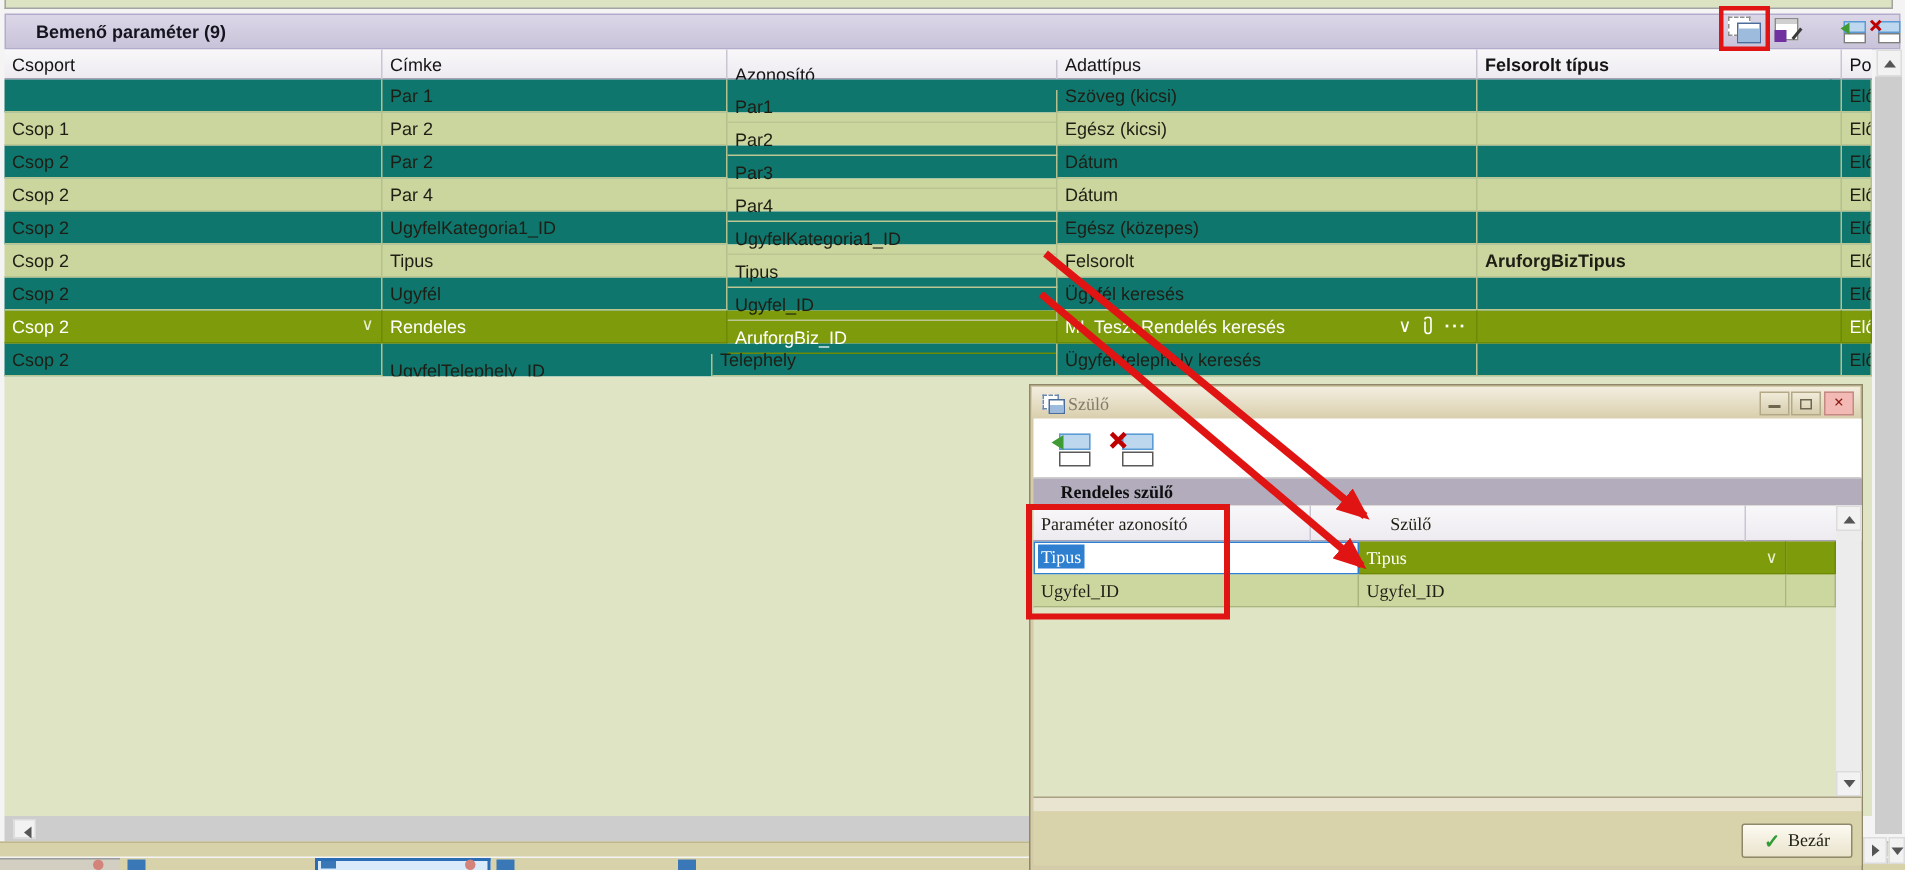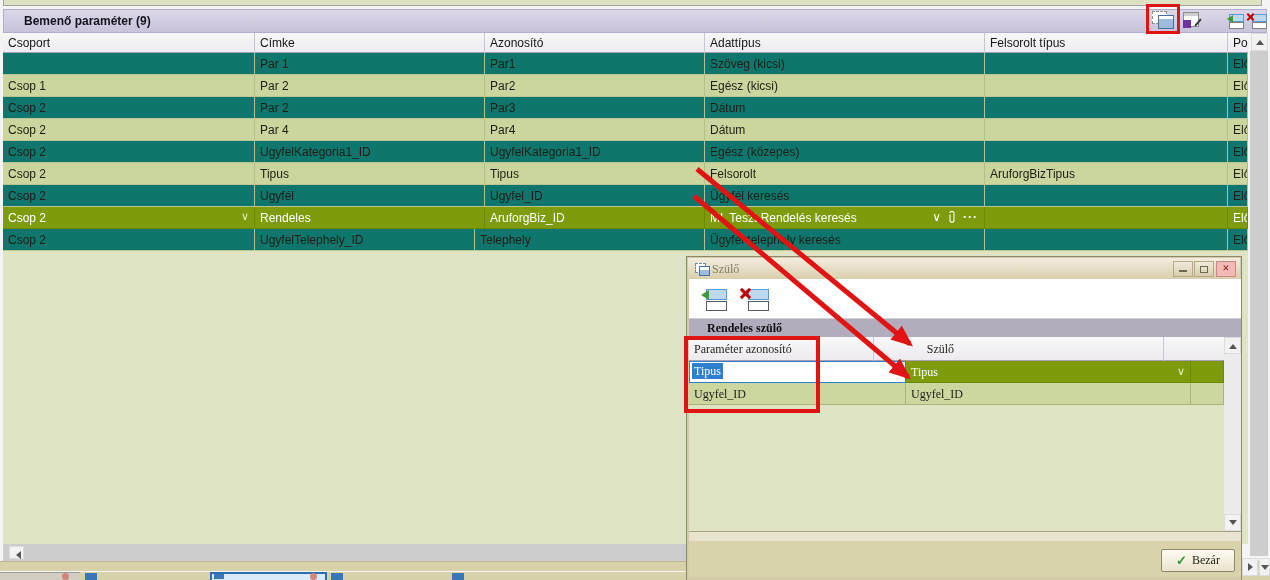--- a/index.html
+++ b/index.html
@@ -31,21 +31,21 @@
   .rowico-out{position:absolute;left:5px;top:9px;width:13px;height:5px;background:#fff;border:1px solid #7f7f7f;}
   .rowico-arrow{position:absolute;left:-1px;top:2px;width:0;height:0;border:4px solid transparent;border-right:6px solid #3f9c35;}
   .rowico-x1,.rowico-x2{position:absolute;left:-1px;top:3px;width:9px;height:2px;background:#c00000;}
   .rowico-x1{transform:rotate(45deg);} .rowico-x2{transform:rotate(-45deg);}
 
   
   .grid-header{position:absolute;left:3px;top:33px;width:1245px;height:20px;display:flex;
     background:linear-gradient(#f8f7f9,#edebf0);border-bottom:1px solid #a8a1b5;box-sizing:border-box;}
   .hc{box-sizing:border-box;height:20px;padding:3px 0 0 5px;border-right:1px solid #c9c5d3;
     overflow:hidden;white-space:nowrap;color:#141414;}
-  .c0{width:252px;}.c1{width:230px;}.c2{width:220px;}.c3{width:280px;}.c4{width:243px;}.c5{width:20px;border-right:none;}
+  .c0{width:252px;}.c1{width:230px;}.c2{width:220px;margin-top:7px;}.c3{width:280px;}.c4{width:243px;font-weight:bold;}.c5{width:20px;border-right:none;}
 
   
   .grid-body{position:absolute;left:3px;top:53px;width:1245px;}
   .r{display:flex;width:1245px;height:22px;}
   .r.light{background:#0f766e;}
   .r.dark{background:#cbd59e;justify-content:flex-end;}
   .r.sel{background:#7d9b0a;color:#fff;}
   .c{box-sizing:border-box;height:22px;padding:4px 0 0 5px;border-right:1px solid #b6c08c;
     border-bottom:1px solid #bcc692;overflow:hidden;white-space:nowrap;position:relative;}
   .r.sel .c{border-right-color:#6e8a05;border-bottom-color:#6e8a05;}

